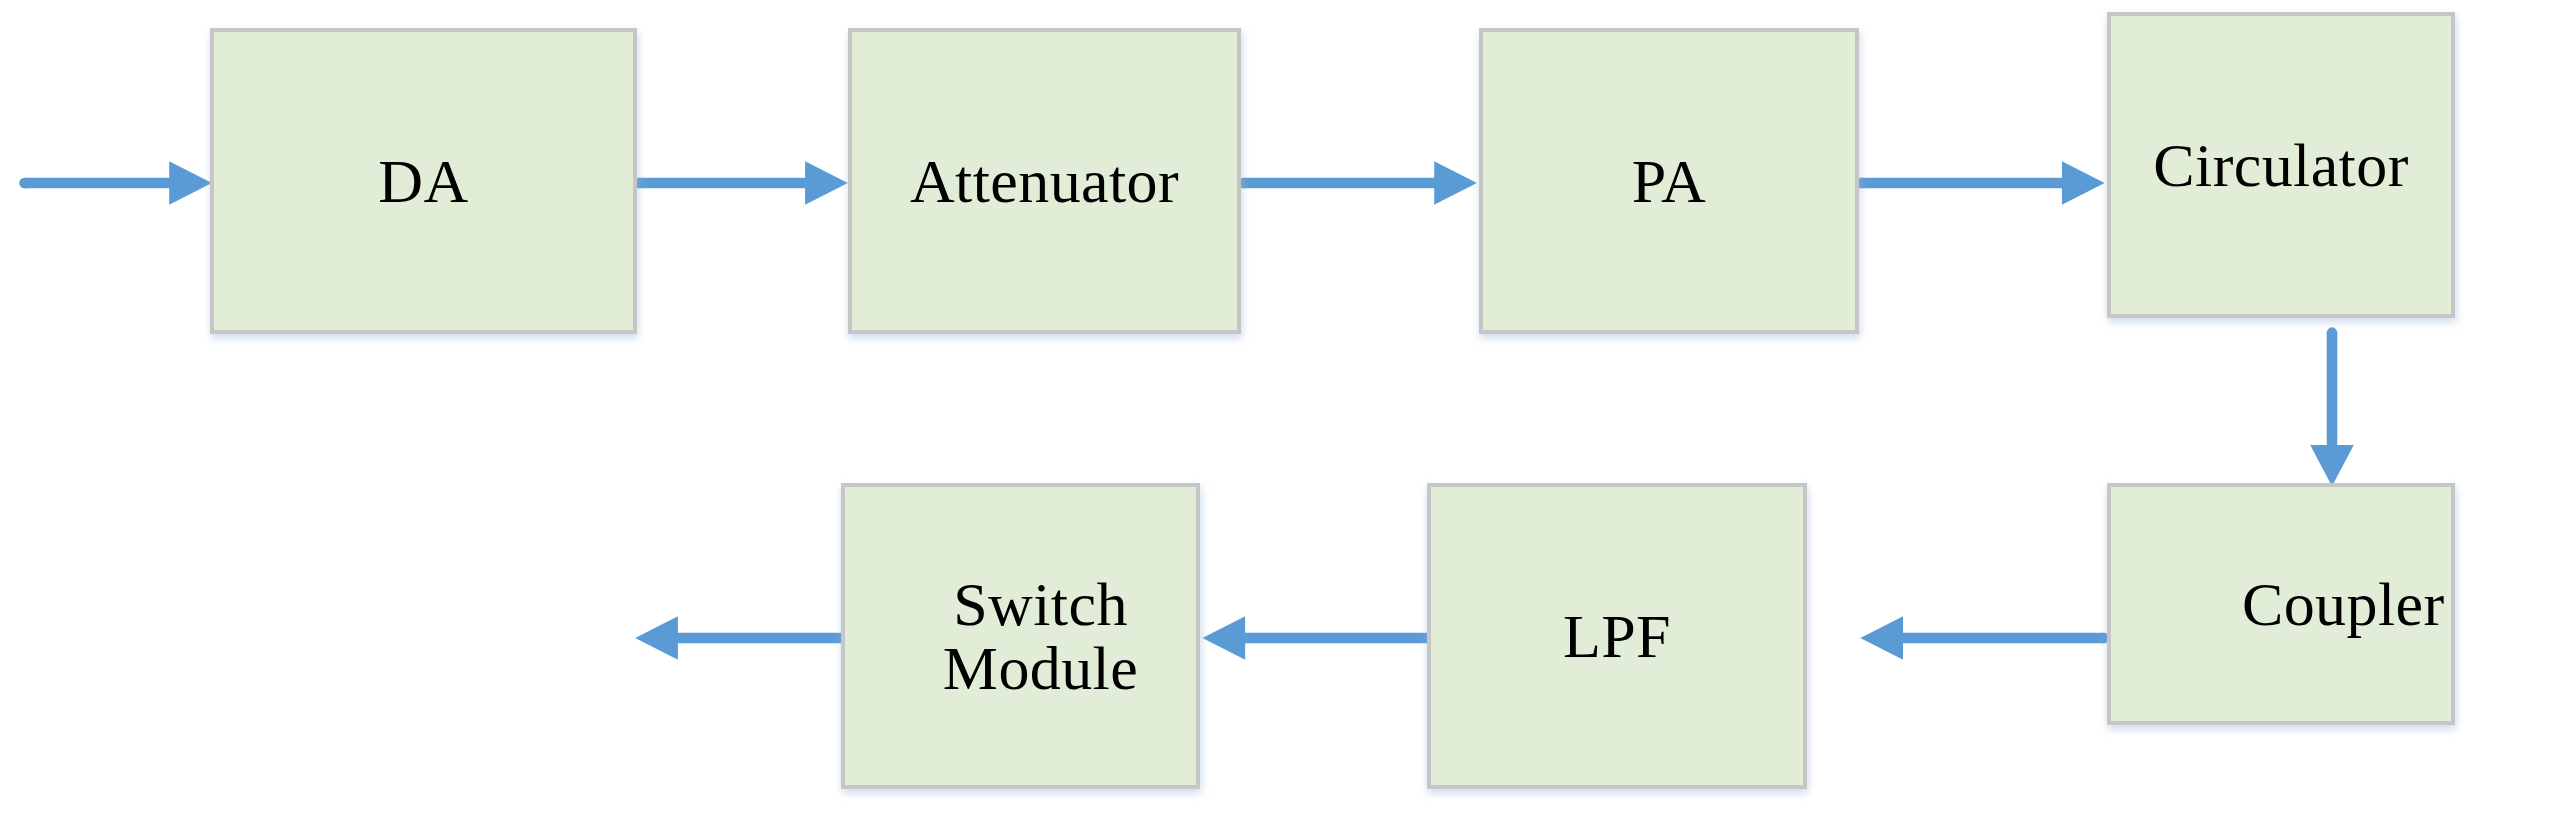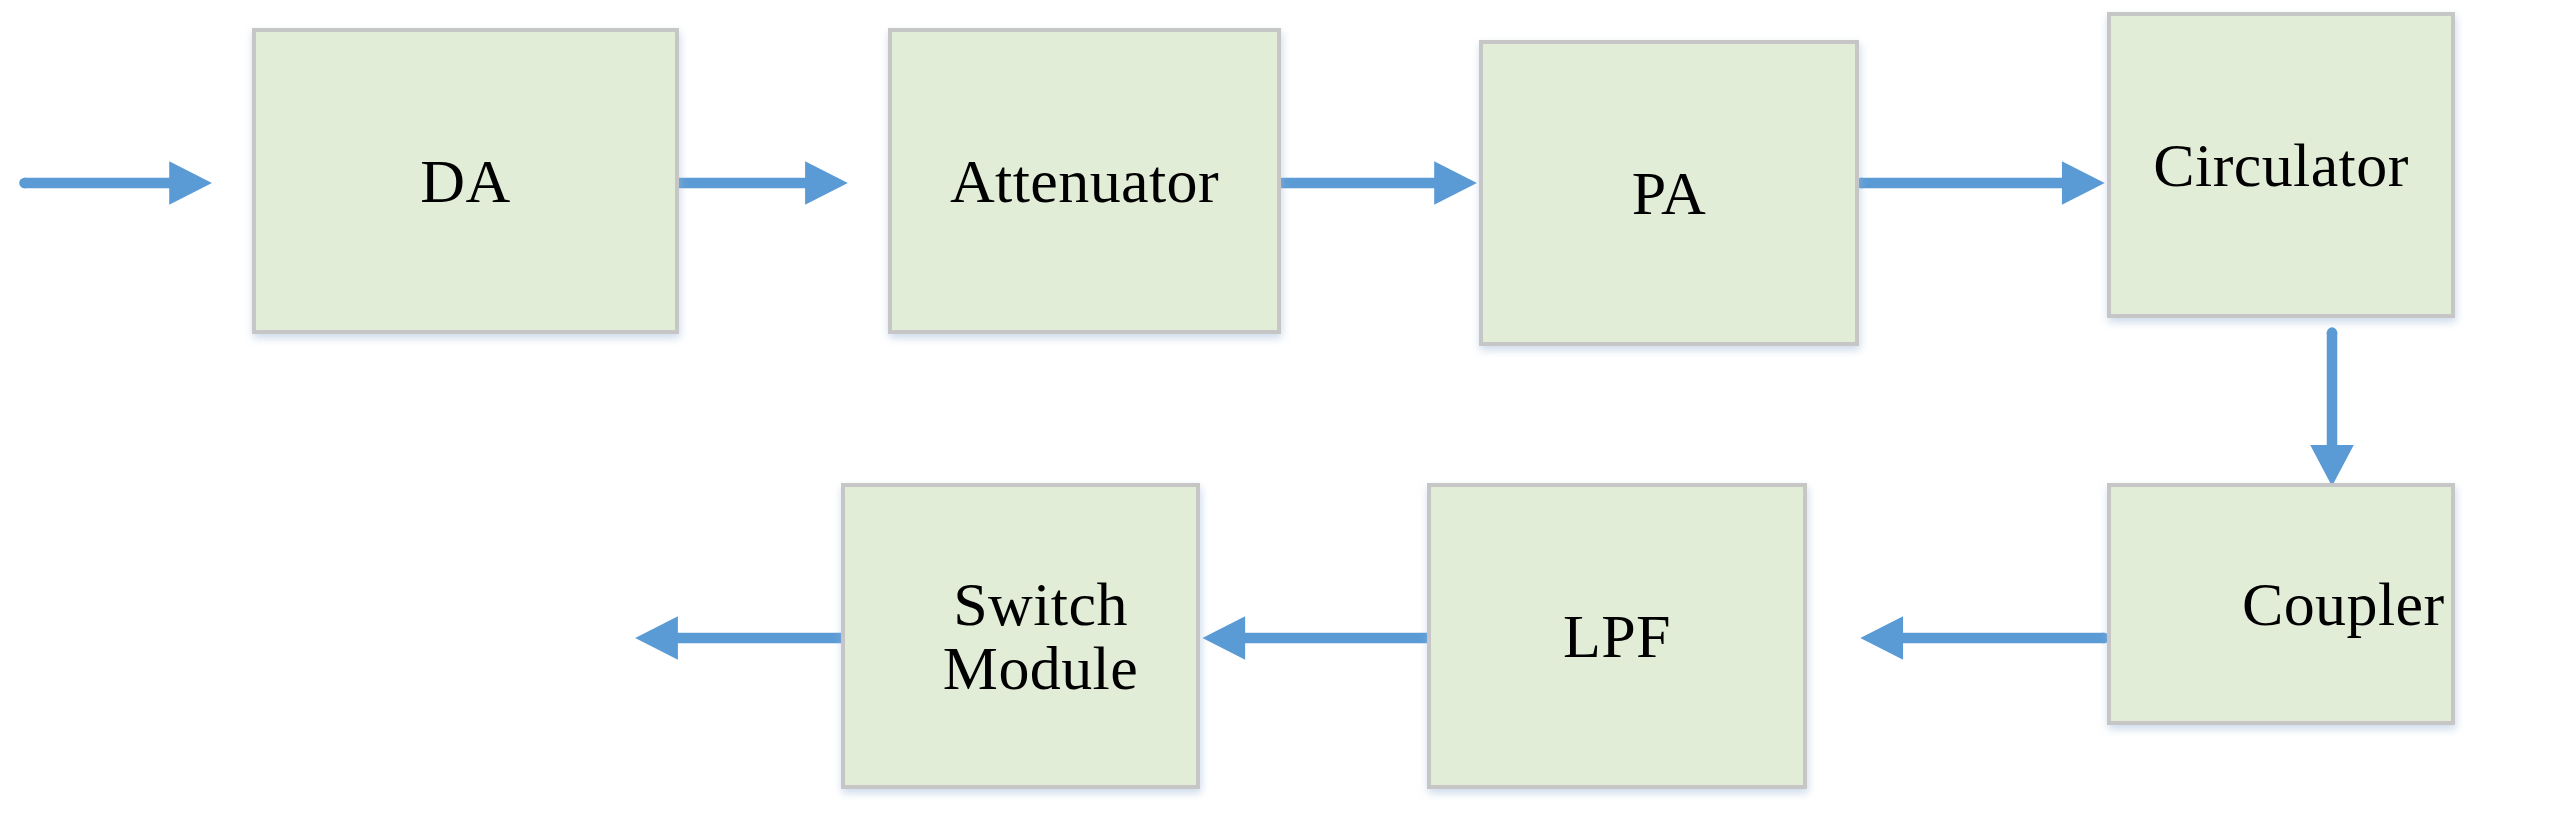--- a/index.html
+++ b/index.html
@@ -95,29 +95,29 @@
     </svg>
   </div>
 
   <div class="conn" style="left:630px; top:613px; width:220px; height:50px;">
     <svg width="220" height="50" viewBox="0 0 272 62">
       <path d="M266 24.5 H59 V4 L6 31 L59 58 V37.5 H266 Z" fill="#5B9BD5" stroke="none" stroke-linejoin="round"></path>
       <rect x="258" y="24.5" width="14" height="13" rx="6.5" fill="#5B9BD5"></rect>
     </svg>
   </div>
 
-  <div class="node" style="left:210px; top:28px; width:427px; height:306px;margin-left:42px;">
+  <div class="node" style="left:210px; top:28px; width:427px; height:306px;">
     <span class="node-label">DA</span>
   </div>
 
-  <div class="node" style="left:848px; top:28px; width:393px; height:306px;margin-left:40px;">
+  <div class="node" style="left:848px; top:28px; width:393px; height:306px;">
     <span class="node-label">Attenuator</span>
   </div>
 
-  <div class="node" style="left:1479px; top:28px; width:380px; height:306px;margin-top:12px;">
+  <div class="node" style="left:1479px; top:28px; width:380px; height:306px;">
     <span class="node-label">PA</span>
   </div>
 
   <div class="node" style="left:2107px; top:12px; width:348px; height:306px;">
     <span class="node-label">Circulator</span>
   </div>
 
   <div class="node" style="left:841px; top:483px; width:359px; height:306px;padding-left:40px;">
     <span class="node-label">Switch
 Module</span>

